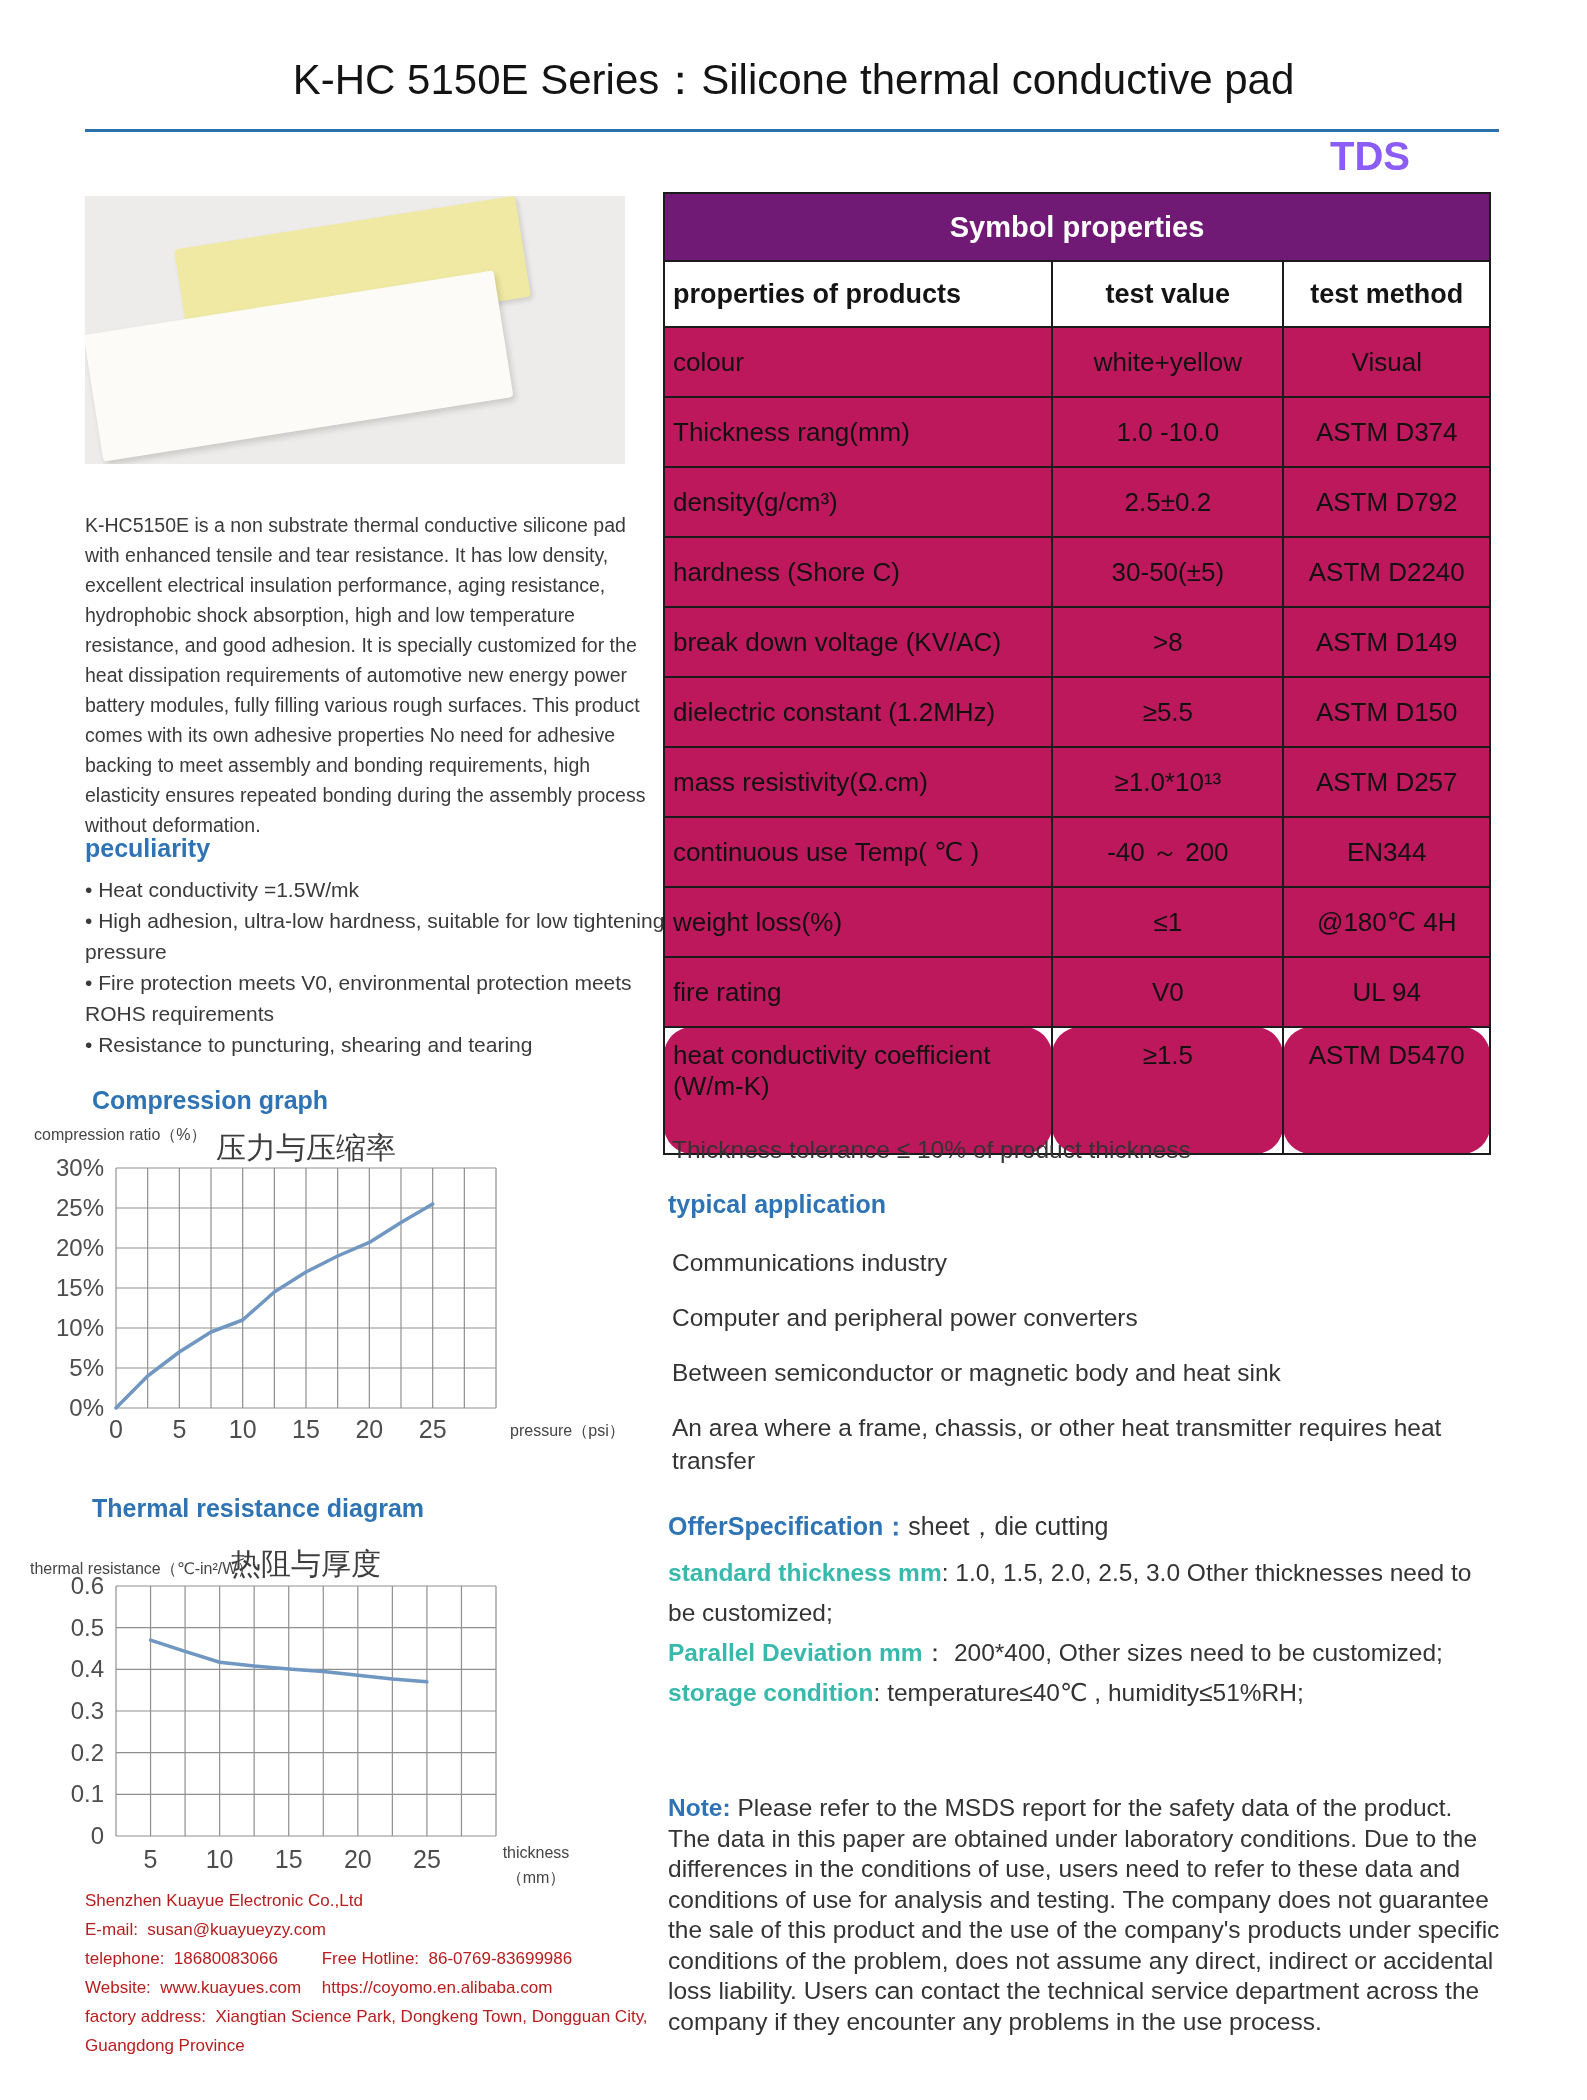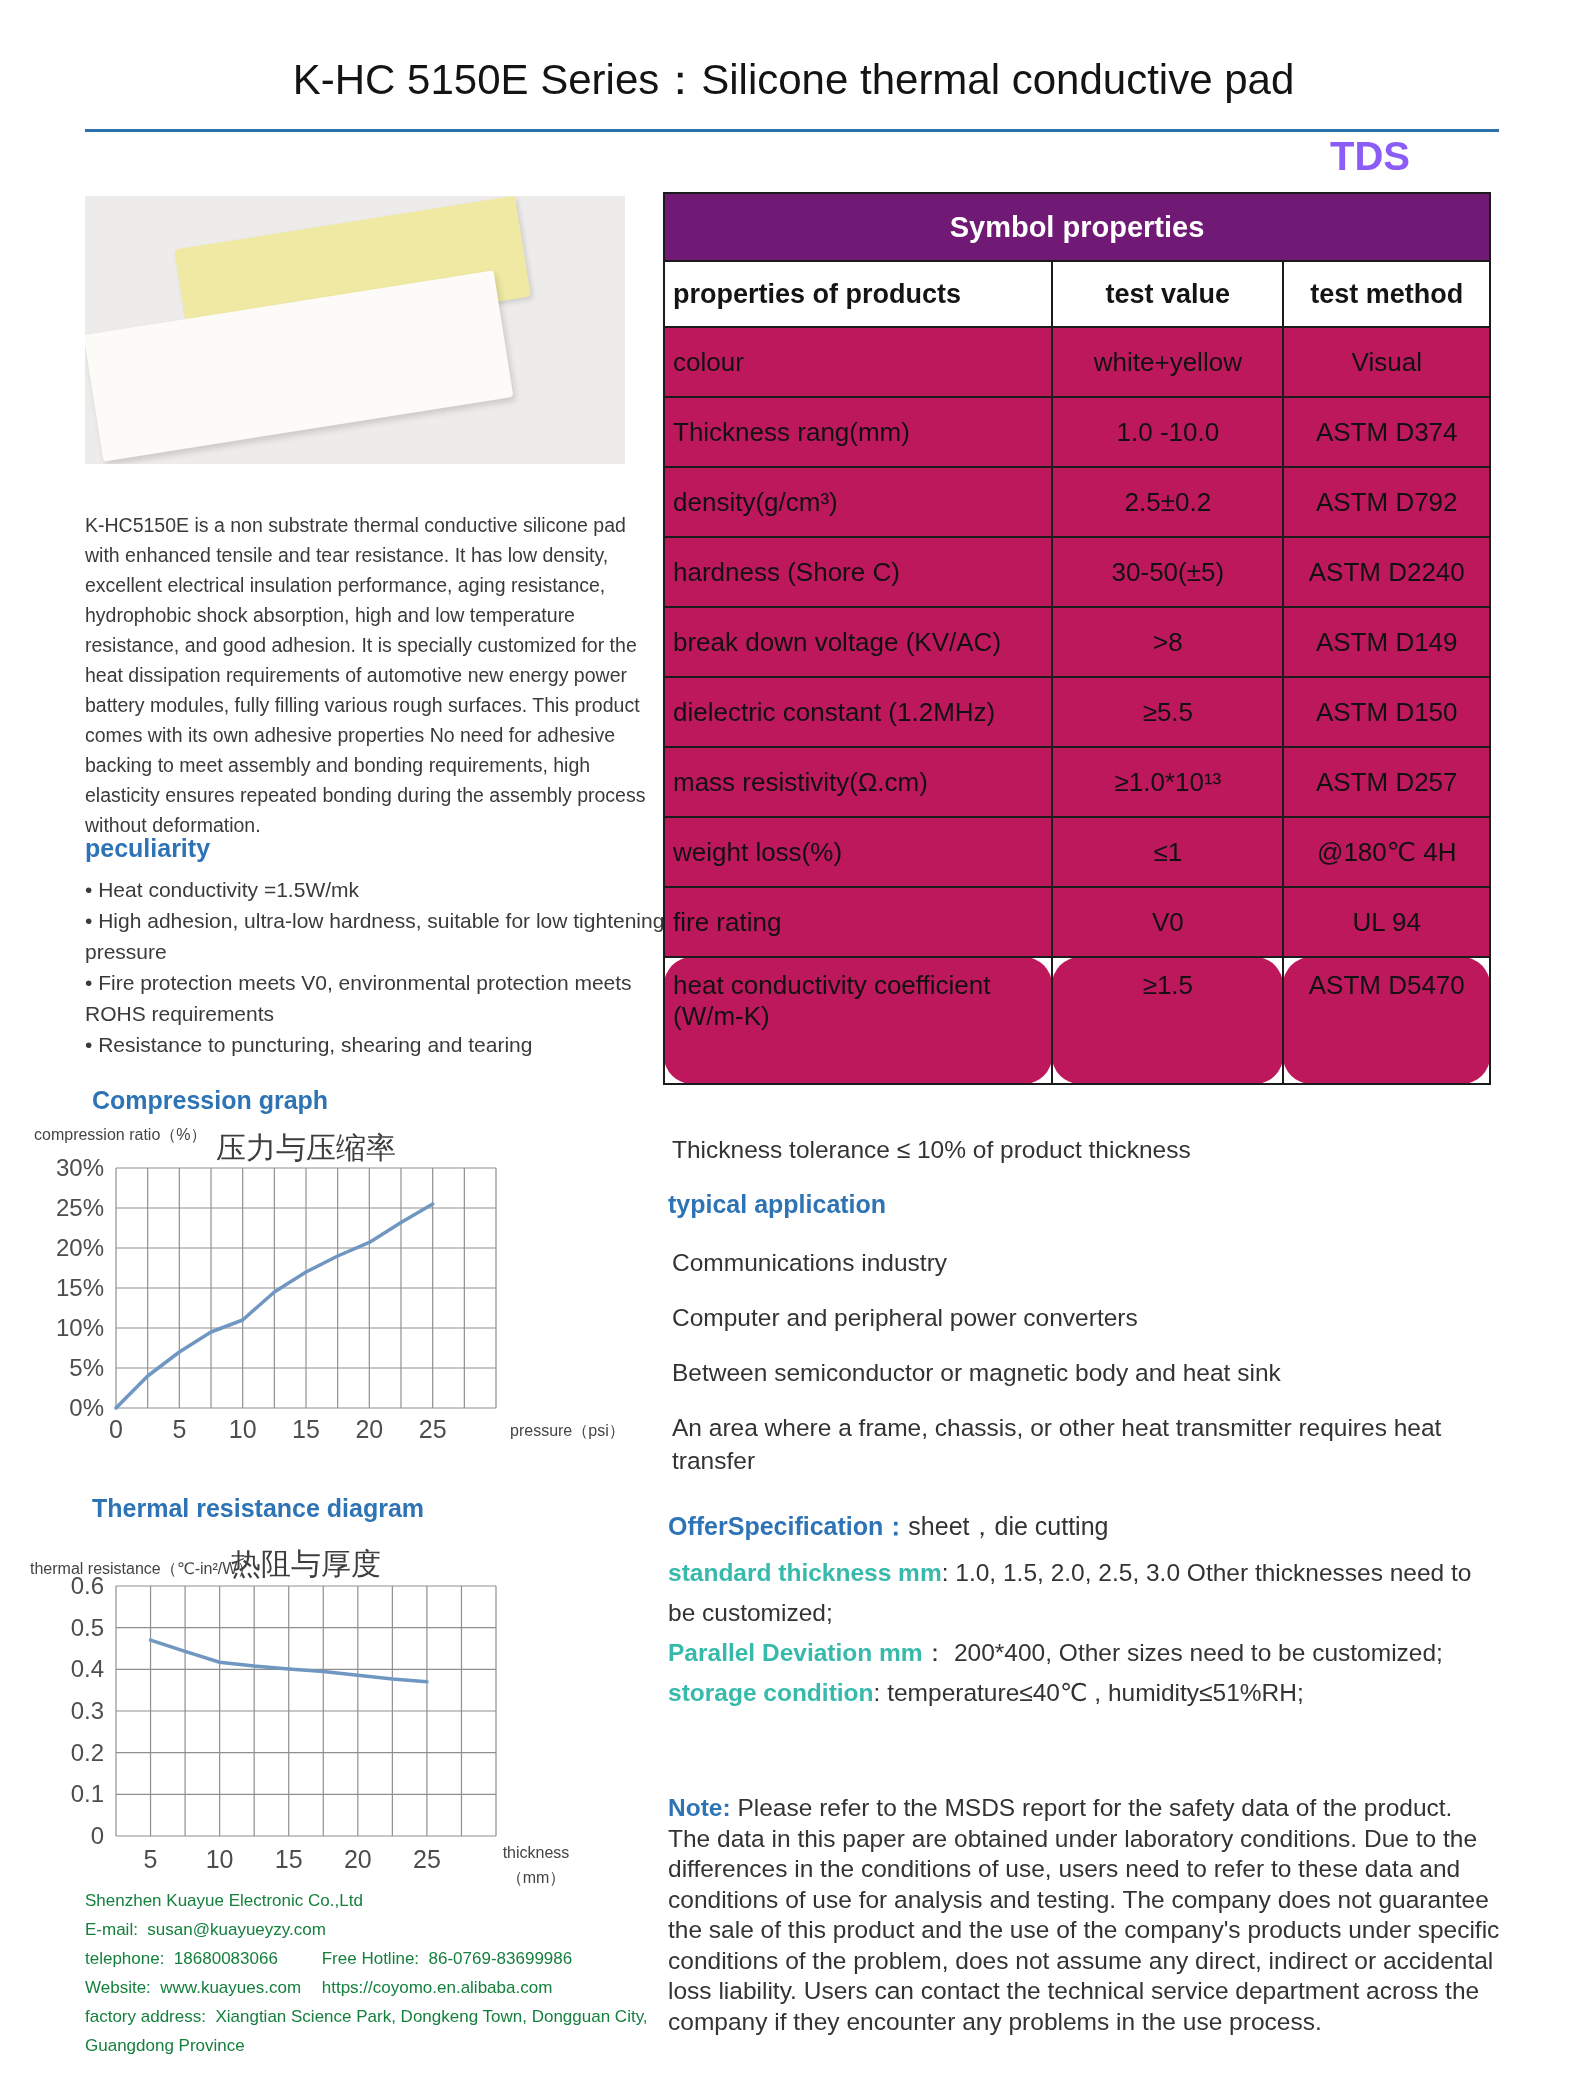--- a/index.html
+++ b/index.html
@@ -16,21 +16,21 @@
               transform:rotate(-9deg);box-shadow:2px 3px 5px rgba(0,0,0,.13);}
   .pad-white{left:6px;top:106px;width:415px;height:128px;background:#fcfbf7;
              transform:rotate(-9deg);box-shadow:2px 4px 6px rgba(0,0,0,.15);}
   .desc{position:absolute;left:85px;top:510px;width:566px;margin:0;
         font-size:19.5px;line-height:30px;color:#3a3a3a;}
   .h-blue{position:absolute;margin:0;font-size:25px;font-weight:700;color:#2e74b5;}
   .bullets{position:absolute;left:85px;top:874px;width:584px;font-size:21px;line-height:31px;color:#3a3a3a;}
   .bullets p{margin:0;}
   .chart{position:absolute;left:28px;}
   
-  .company{position:absolute;left:85px;top:1886px;width:590px;font-size:17px;line-height:29px;color:#15803d;}
+  .company{position:absolute;left:85px;top:1886px;width:590px;font-size:17px;line-height:29px;color:#b91c1c;}
   .company .c1{display:inline-block;width:232px;}
   
   .spec-table{position:absolute;left:663px;top:192px;width:828px;border-collapse:collapse;table-layout:fixed;}
   .spec-table th,.spec-table td{border:2px solid #1b1b1b;overflow:hidden;}
   .banner th{background:#701a75;color:#ffffff;font-size:29px;font-weight:700;height:64px;text-align:center;}
   .cols th{height:62px;font-size:27px;color:#141414;background:#fff;}
   .c-prop{text-align:left;padding-left:8px;}
   .c-val,.c-med{text-align:center;}
   .spec-table td{font-size:26px;height:66px;color:#111;background:#be185d;}
   .spec-table tr.last td{height:112px;vertical-align:top;padding-top:12px;border-radius:28px;}
@@ -220,20 +220,25 @@
           <td class="c-prop">dielectric constant (1.2MHz)</td>
           <td class="c-val">≥5.5</td>
           <td class="c-med">ASTM  D150</td>
         </tr>
         <tr>
           <td class="c-prop">mass resistivity(Ω.cm)</td>
           <td class="c-val">≥1.0*10¹³</td>
           <td class="c-med">ASTM  D257</td>
         </tr>
         <tr>
+          <td class="c-prop">continuous use Temp( ℃ )</td>
+          <td class="c-val">-40 ～ 200</td>
+          <td class="c-med">EN344</td>
+        </tr>
+        <tr>
           <td class="c-prop">weight loss(%)</td>
           <td class="c-val">≤1</td>
           <td class="c-med">@180℃ 4H</td>
         </tr>
         <tr>
           <td class="c-prop">fire rating</td>
           <td class="c-val">V0</td>
           <td class="c-med">UL 94</td>
         </tr>
         <tr class="last">

